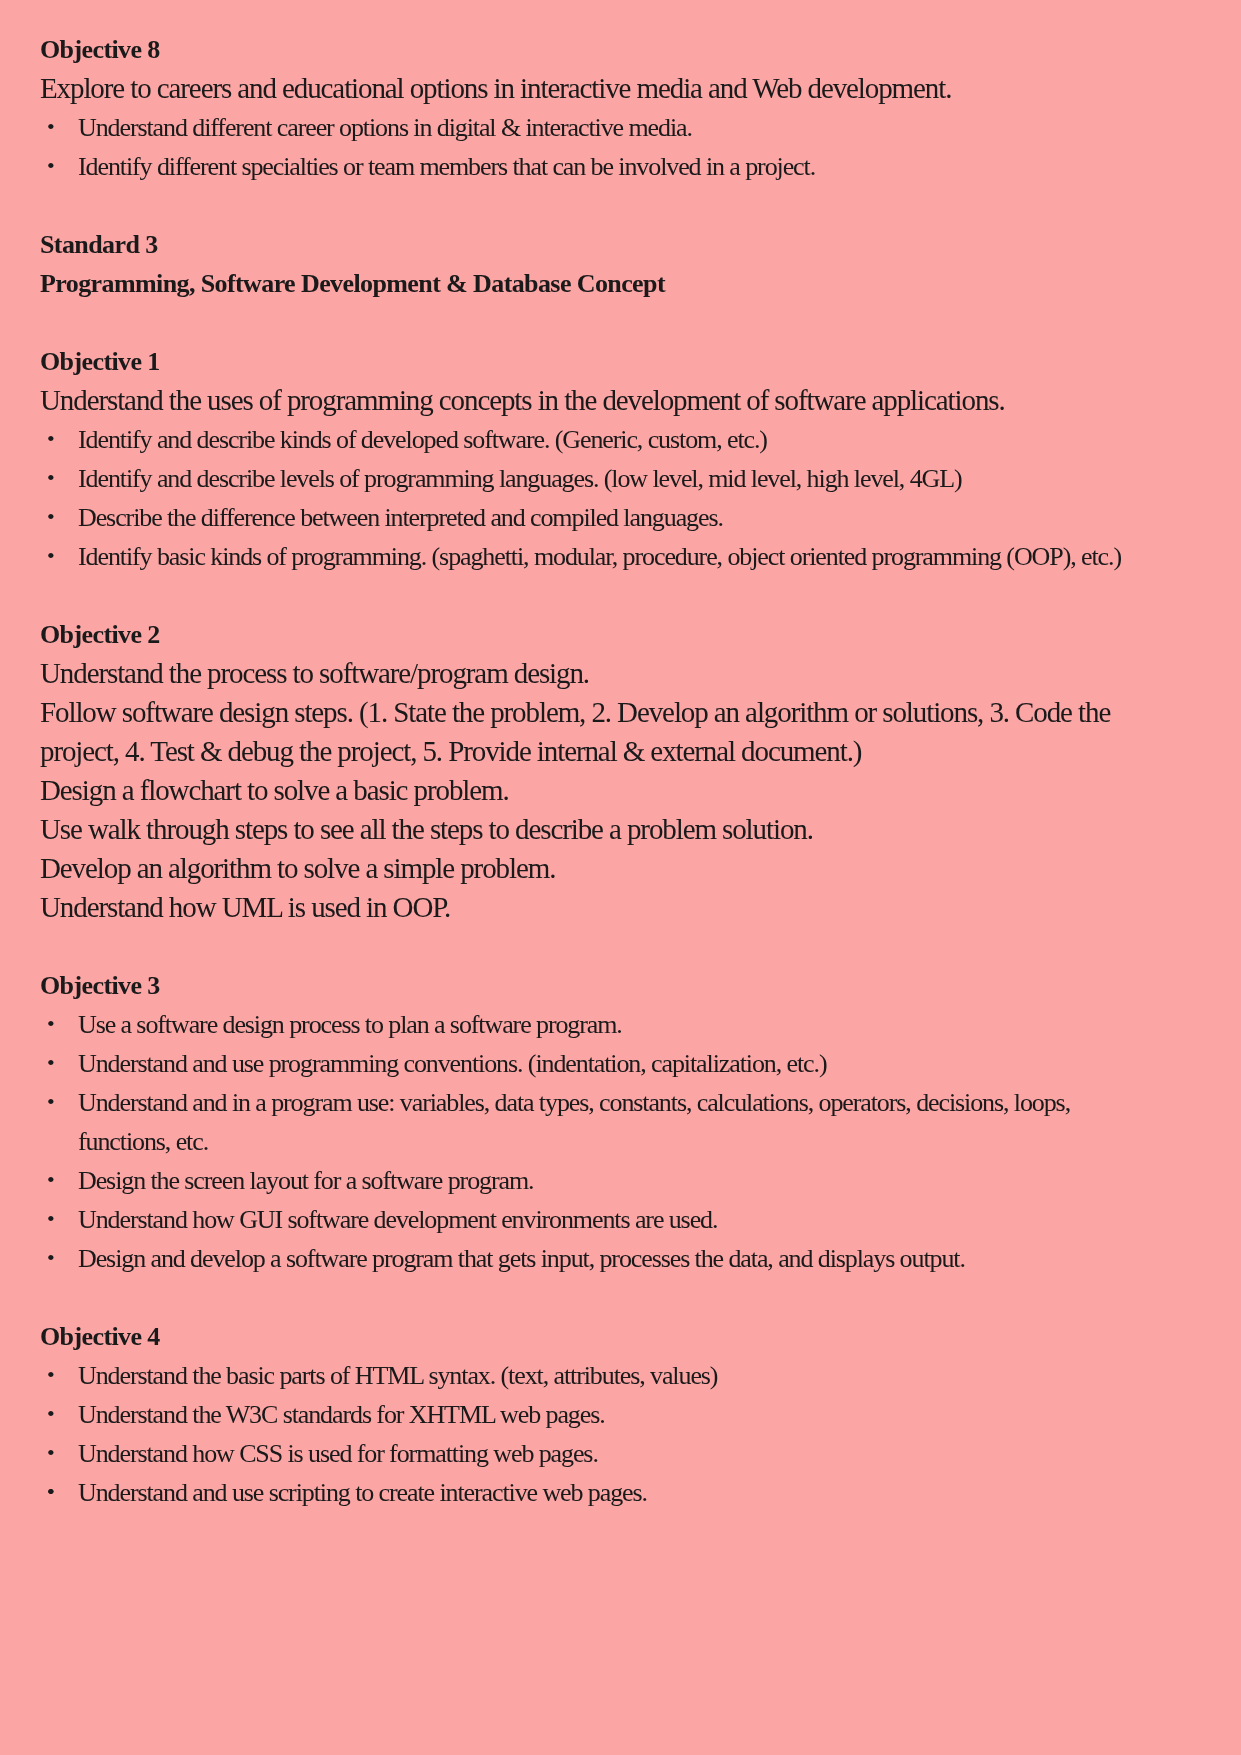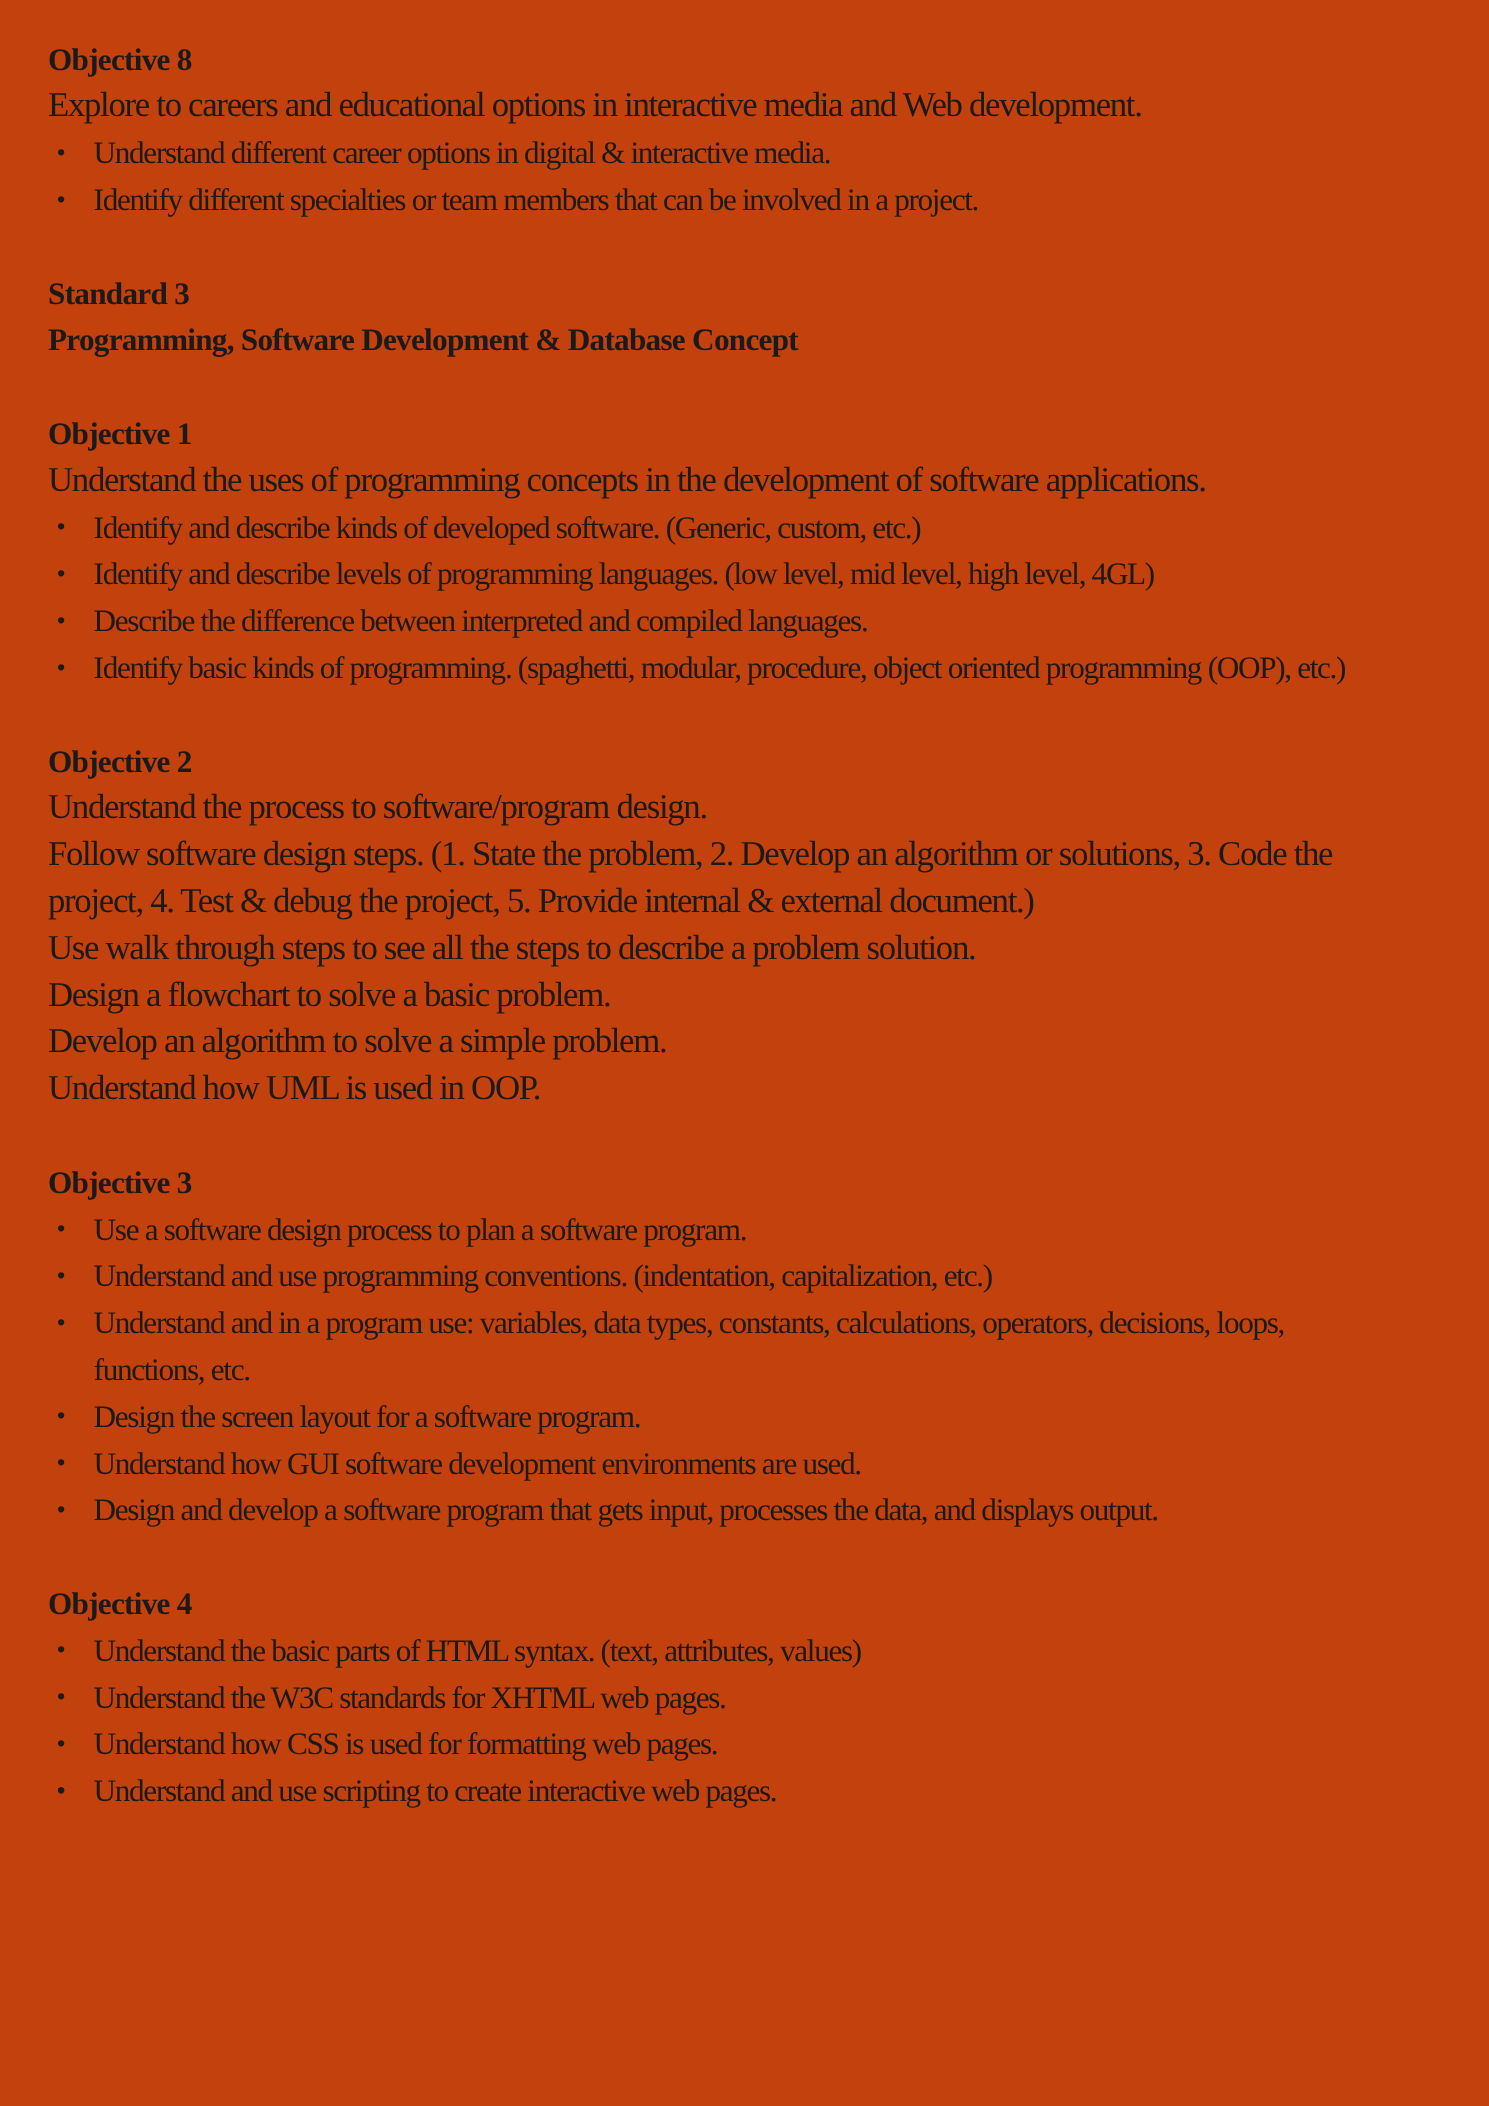--- a/index.html
+++ b/index.html
@@ -11,21 +11,21 @@
     width: 1241px;
     min-height: 1755px;
     font-family: "Liberation Serif", "DejaVu Serif", serif;
     color: #1a1a1a;
   }
   .page {
     box-sizing: border-box;
     width: 1241px;
     min-height: 1755px;
     padding: 30px 88px 40px 40px;
-    background: #c2410c;
+    background: #fca5a5;
   }
   .section {
     margin: 0 0 39px 0;
   }
   .heading {
     font-weight: bold;
     font-size: 26px;
     line-height: 39px;
     letter-spacing: -0.6px;
   }
@@ -69,22 +69,22 @@
         <div class="paragraph">Understand the uses of programming concepts in the development of software applications.</div>
         <div class="bullet"><span class="marker">•</span><span>Identify and describe kinds of developed software. (Generic, custom, etc.)</span></div>
         <div class="bullet"><span class="marker">•</span><span>Identify and describe levels of programming languages. (low level, mid level, high level, 4GL)</span></div>
         <div class="bullet"><span class="marker">•</span><span>Describe the difference between interpreted and compiled languages.</span></div>
         <div class="bullet"><span class="marker">•</span><span>Identify basic kinds of programming. (spaghetti, modular, procedure, object oriented programming (OOP), etc.)</span></div>
       </section>
       <section class="section">
         <div class="heading">Objective 2</div>
         <div class="paragraph">Understand the process to software/program design.</div>
         <div class="paragraph">Follow software design steps. (1. State the problem, 2. Develop an algorithm or solutions, 3. Code the project, 4. Test &amp; debug the project, 5. Provide internal &amp; external document.)</div>
+        <div class="paragraph">Design a flowchart to solve a basic problem.</div>
         <div class="paragraph">Use walk through steps to see all the steps to describe a problem solution.</div>
-        <div class="paragraph">Design a flowchart to solve a basic problem.</div>
         <div class="paragraph">Develop an algorithm to solve a simple problem.</div>
         <div class="paragraph">Understand how UML is used in OOP.</div>
       </section>
       <section class="section">
         <div class="heading">Objective 3</div>
         <div class="bullet"><span class="marker">•</span><span>Use a software design process to plan a software program.</span></div>
         <div class="bullet"><span class="marker">•</span><span>Understand and use programming conventions. (indentation, capitalization, etc.)</span></div>
         <div class="bullet"><span class="marker">•</span><span>Understand and in a program use: variables, data types, constants, calculations, operators, decisions, loops, functions, etc.</span></div>
         <div class="bullet"><span class="marker">•</span><span>Design the screen layout for a software program.</span></div>
         <div class="bullet"><span class="marker">•</span><span>Understand how GUI software development environments are used.</span></div>

